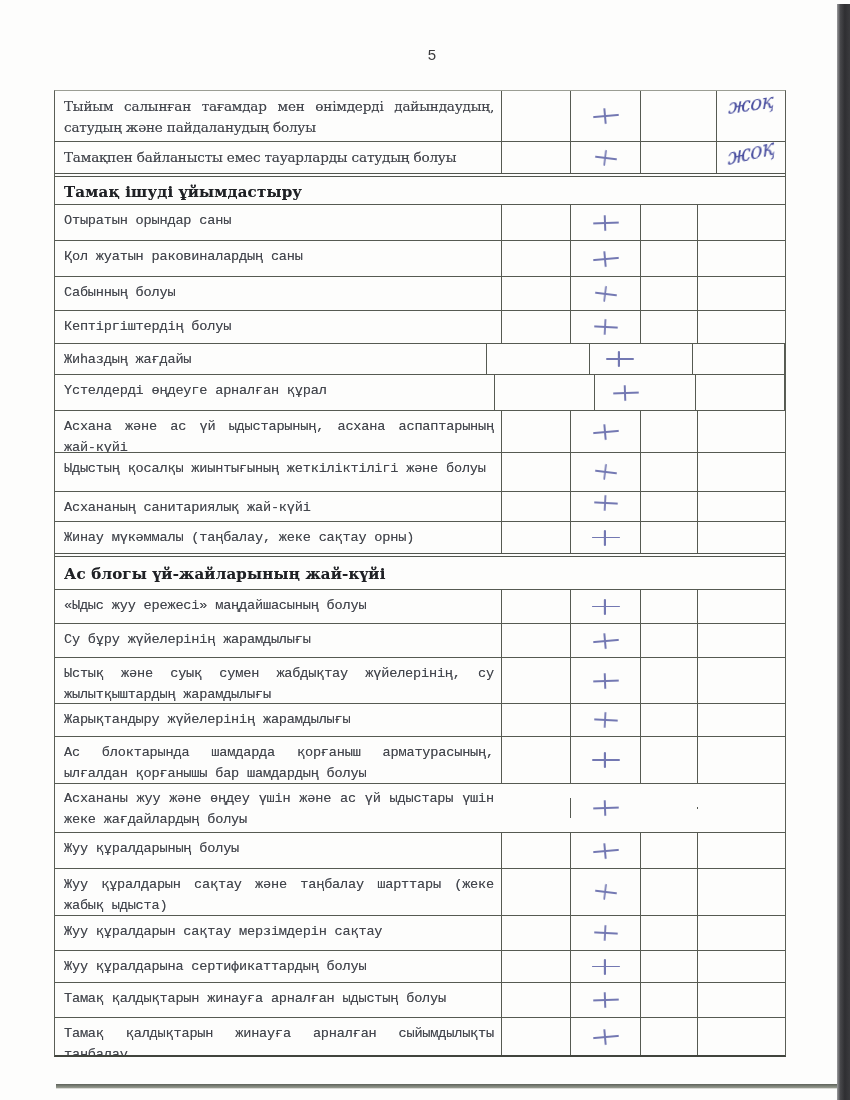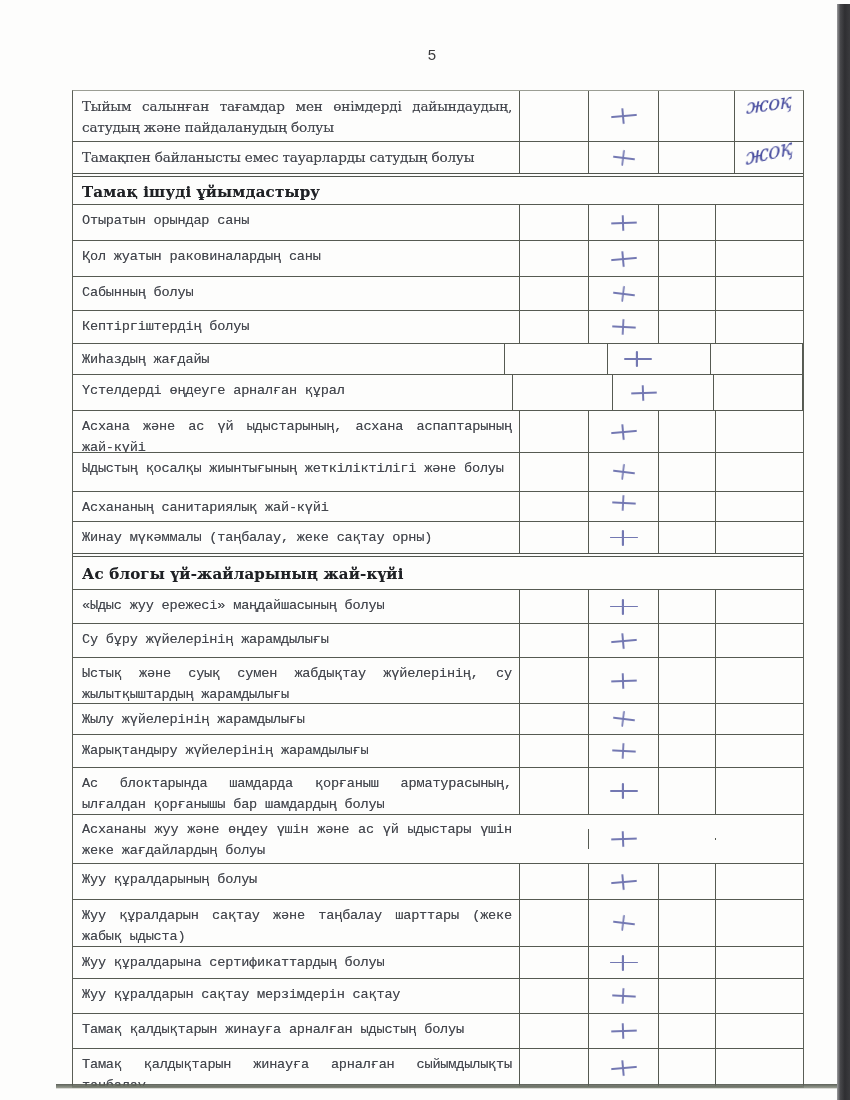--- a/index.html
+++ b/index.html
@@ -19,21 +19,21 @@
     position:absolute;top:4px;right:0;width:13px;height:1096px;
     background:linear-gradient(to right,#9c9c9e 0%,#48484b 25%,#2f2f32 60%,#3a3a3d 100%);
   }
   .scan-bottom{
     position:absolute;left:56px;top:1084px;width:784px;height:5px;
     background:linear-gradient(to bottom,#4b5047 0%,#868b7f 70%,rgba(160,165,155,0) 100%);
     opacity:.9;
   }
   
   .doc-table{
-    position:absolute;left:72px;top:90px;width:732px;
+    position:absolute;left:54px;top:90px;width:732px;
     box-sizing:border-box;
     border-left:1.5px solid #5a5e56;border-right:1.5px solid #5a5e56;
     border-top:1px solid #9a9d93;border-bottom:2.5px solid #41443d;
     background:#fdfdfc;
   }
   .trow{display:flex;box-sizing:border-box;border-top:1.5px solid #565a52;overflow:hidden;}
   .doc-table > .trow:first-child{border-top:none;}
   .cell{box-sizing:border-box;overflow:hidden;}
   .cell.c1,.cell.c2,.cell.c3,.cell.c4{border-left:1.5px solid #565a52;}
   
@@ -252,104 +252,93 @@
         <div class="cell c-label">
           <div class="label-text">Ыстық және суық сумен жабдықтау жүйелерінің, су жылытқыштардың жарамдылығы</div>
         </div>
         <div class="cell c1"></div>
         <div class="cell c2">
           <div class="mark m2"></div>
         </div>
         <div class="cell c3"></div>
         <div class="cell c4"></div>
       </div>
-      <div class="trow colsB" style="height: 31px;">
-        <div class="cell c-label">
-          <div class="label-text">Жылу жүйелерінің жарамдылығы</div>
+      <div class="trow colsB" style="height: 33px;">
+        <div class="cell c-label">
+          <div class="label-text">Жарықтандыру жүйелерінің жарамдылығы</div>
+        </div>
+        <div class="cell c1"></div>
+        <div class="cell c2">
+          <div class="mark m1"></div>
+        </div>
+        <div class="cell c3"></div>
+        <div class="cell c4"></div>
+      </div>
+      <div class="trow colsB" style="height: 47px;">
+        <div class="cell c-label">
+          <div class="label-text">Ас блоктарында шамдарда қорғаныш арматурасының, ылғалдан қорғанышы бар шамдардың болуы</div>
+        </div>
+        <div class="cell c1"></div>
+        <div class="cell c2">
+          <div class="mark m4"></div>
+        </div>
+        <div class="cell c3"></div>
+        <div class="cell c4"></div>
+      </div>
+      <div class="trow colsB" style="height: 49px; align-items: center;">
+        <div class="cell c-label">
+          <div class="label-text">Асхананы жуу және өңдеу үшін және ас үй ыдыстары үшін жеке жағдайлардың болуы</div>
+        </div>
+        <div class="cell c1"></div>
+        <div class="cell c2">
+          <div class="mark m2"></div>
+        </div>
+        <div class="cell c3"></div>
+        <div class="cell c4"></div>
+      </div>
+      <div class="trow colsB" style="height: 36px;">
+        <div class="cell c-label">
+          <div class="label-text">Жуу құралдарының болуы</div>
+        </div>
+        <div class="cell c1"></div>
+        <div class="cell c2">
+          <div class="mark m0"></div>
+        </div>
+        <div class="cell c3"></div>
+        <div class="cell c4"></div>
+      </div>
+      <div class="trow colsB" style="height: 47px;">
+        <div class="cell c-label">
+          <div class="label-text">Жуу құралдарын сақтау және таңбалау шарттары (жеке жабық ыдыста)</div>
         </div>
         <div class="cell c1"></div>
         <div class="cell c2">
           <div class="mark m3"></div>
         </div>
         <div class="cell c3"></div>
         <div class="cell c4"></div>
       </div>
-      <div class="trow colsB" style="height: 33px;">
-        <div class="cell c-label">
-          <div class="label-text">Жарықтандыру жүйелерінің жарамдылығы</div>
+      <div class="trow colsB" style="height: 35px;">
+        <div class="cell c-label">
+          <div class="label-text">Жуу құралдарын сақтау мерзімдерін сақтау</div>
         </div>
         <div class="cell c1"></div>
         <div class="cell c2">
           <div class="mark m1"></div>
         </div>
         <div class="cell c3"></div>
         <div class="cell c4"></div>
       </div>
-      <div class="trow colsB" style="height: 47px;">
-        <div class="cell c-label">
-          <div class="label-text">Ас блоктарында шамдарда қорғаныш арматурасының, ылғалдан қорғанышы бар шамдардың болуы</div>
-        </div>
-        <div class="cell c1"></div>
-        <div class="cell c2">
-          <div class="mark m4"></div>
-        </div>
-        <div class="cell c3"></div>
-        <div class="cell c4"></div>
-      </div>
-      <div class="trow colsB" style="height: 49px; align-items: center;">
-        <div class="cell c-label">
-          <div class="label-text">Асхананы жуу және өңдеу үшін және ас үй ыдыстары үшін жеке жағдайлардың болуы</div>
-        </div>
-        <div class="cell c1"></div>
-        <div class="cell c2">
-          <div class="mark m2"></div>
-        </div>
-        <div class="cell c3"></div>
-        <div class="cell c4"></div>
-      </div>
-      <div class="trow colsB" style="height: 36px;">
-        <div class="cell c-label">
-          <div class="label-text">Жуу құралдарының болуы</div>
-        </div>
-        <div class="cell c1"></div>
-        <div class="cell c2">
-          <div class="mark m0"></div>
-        </div>
-        <div class="cell c3"></div>
-        <div class="cell c4"></div>
-      </div>
-      <div class="trow colsB" style="height: 47px;">
-        <div class="cell c-label">
-          <div class="label-text">Жуу құралдарын сақтау және таңбалау шарттары (жеке жабық ыдыста)</div>
-        </div>
-        <div class="cell c1"></div>
-        <div class="cell c2">
-          <div class="mark m3"></div>
-        </div>
-        <div class="cell c3"></div>
-        <div class="cell c4"></div>
-      </div>
       <div class="trow colsB" style="height: 32px;">
         <div class="cell c-label">
           <div class="label-text">Жуу құралдарына сертификаттардың болуы</div>
         </div>
         <div class="cell c1"></div>
         <div class="cell c2">
           <div class="mark m4"></div>
-        </div>
-        <div class="cell c3"></div>
-        <div class="cell c4"></div>
-      </div>
-      <div class="trow colsB" style="height: 35px;">
-        <div class="cell c-label">
-          <div class="label-text">Жуу құралдарын сақтау мерзімдерін сақтау</div>
-        </div>
-        <div class="cell c1"></div>
-        <div class="cell c2">
-          <div class="mark m1"></div>
         </div>
         <div class="cell c3"></div>
         <div class="cell c4"></div>
       </div>
       <div class="trow colsB" style="height: 35px;">
         <div class="cell c-label">
           <div class="label-text">Тамақ қалдықтарын жинауға арналған ыдыстың болуы</div>
         </div>
         <div class="cell c1"></div>
         <div class="cell c2">

